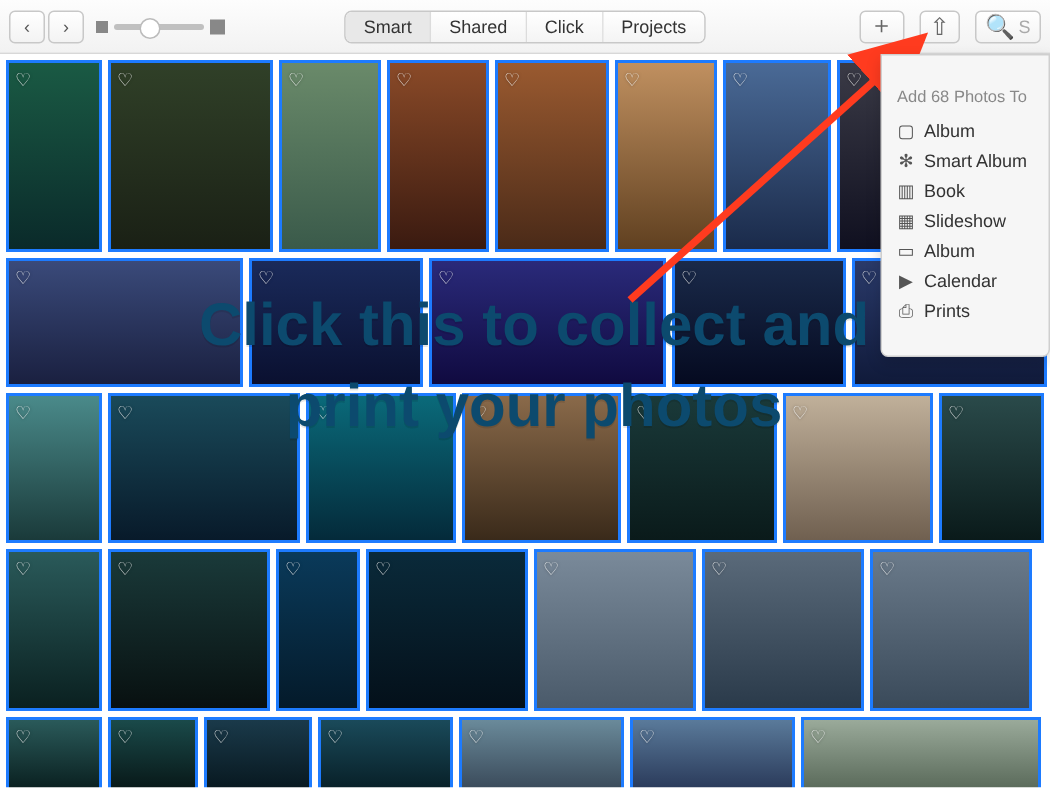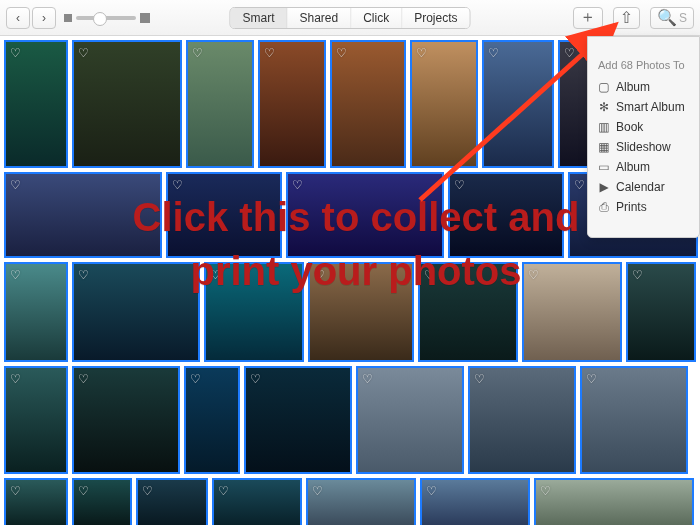--- a/index.html
+++ b/index.html
@@ -110,21 +110,21 @@
     width: 100%; height: 100%;
   }
   .heart {
     position: absolute; top: 4px; left: 4px; color: rgba(255,255,255,0.8);
     font-size: 12px; text-shadow: 0 0 2px rgba(0,0,0,0.6);
   }
   .annot-text {
     position: absolute;
     left: 32px; top: 190px;
     right: 20px;
-    color: #b91c1c;
+    color: #0c4a6e;
     font-size: 40px;
     font-weight: 700;
     line-height: 1.35;
     text-align: center;
     pointer-events: none;
     text-shadow: 0 1px 0 rgba(0,0,0,0.1);
     z-index: 15;
   }
   .arrow {
     position: absolute; z-index: 16; pointer-events: none;

